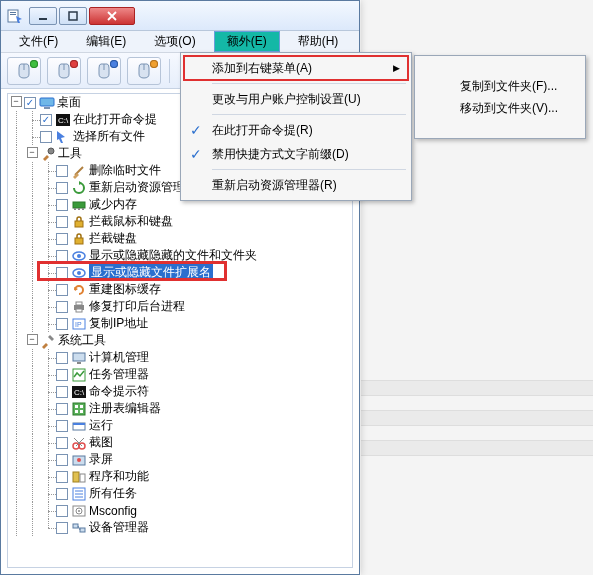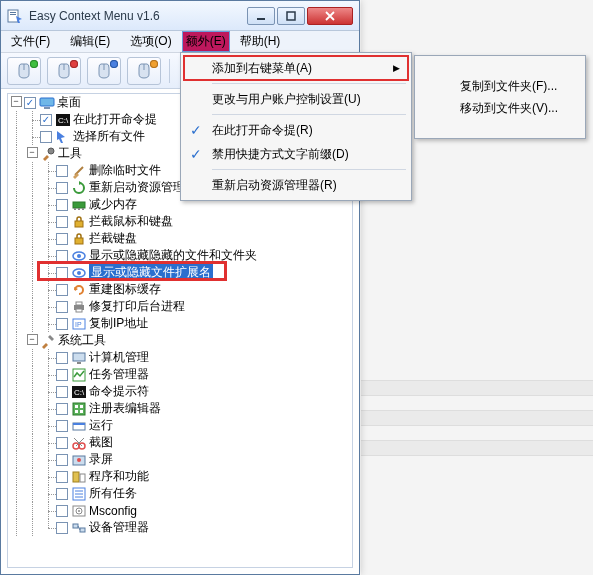--- a/index.html
+++ b/index.html
@@ -10,22 +10,22 @@
   .window { position: absolute; left: 0; top: 0; width: 360px; height: 575px; border: 1px solid #5a7aa0; background: #fff; box-shadow: 0 0 8px rgba(0,0,0,.2); }
   .titlebar { height: 30px; background: linear-gradient(#f3f8ff,#dce9fb); display: flex; align-items: center; padding: 0 6px; border-bottom: 1px solid #b8c7db; }
   .app-icon { width: 16px; height: 16px; margin-right: 6px; }
   .title-text { flex: 1; color: #2b3a4a; }
   .winbtns { display: flex; gap: 2px; }
   .winbtn { width: 28px; height: 18px; border: 1px solid #7a93b3; border-radius: 2px; background: linear-gradient(#eef5ff,#cfe0f6); display: flex; align-items: center; justify-content: center; }
   .winbtn.close { width: 46px; background: linear-gradient(#e88,#c33); border-color: #a22; color: #fff; }
   .winbtn svg { display: block; }
 
   .menubar { height: 22px; display: flex; align-items: stretch; border-bottom: 1px solid #d0d7e2; background: #eef3fb; }
-  .menuitem { padding: 3px 10px; display: flex; align-items: center; }
-  .menuitem.hover { background: #be185d; border: 1px solid #6a9edb; padding: 2px 3px; }
+  .menuitem { padding: 3px 10px; display: flex; align-items: center; margin-left: 8px; }
+  .menuitem.hover { background: #14b8a6; border: 1px solid #6a9edb; padding: 2px 12px; }
 
   .toolbar { height: 36px; background: linear-gradient(#f6f9ff,#e6eefb); border-bottom: 1px solid #c6d2e3; display: flex; align-items: center; padding: 0 6px; gap: 6px; }
   .tbtn { width: 34px; height: 28px; border: 1px solid #b6c4d8; border-radius: 3px; background: linear-gradient(#fdfdff,#e9f0fb); display: flex; align-items: center; justify-content: center; position: relative; }
   .tbtn .dot { position: absolute; top: 2px; right: 2px; width: 8px; height: 8px; border-radius: 50%; }
   .dot.green { background: #3fbf3f; box-shadow: 0 0 0 1px #2a8a2a inset; }
   .dot.red { background: #e04040; box-shadow: 0 0 0 1px #a02a2a inset; }
   .dot.blue { background: #4a80e0; box-shadow: 0 0 0 1px #2a58a0 inset; }
   .dot.orange { background: #f0a030; box-shadow: 0 0 0 1px #b07020 inset; }
   .tsep { width: 1px; height: 24px; background: #c0cde0; margin: 0 2px; }
 
@@ -78,21 +78,20 @@
 <div class="window">
   <div class="titlebar">
     <span class="app-icon">
       <svg width="16" height="16" viewBox="0 0 16 16">
             <rect x="1" y="2" width="10" height="12" fill="#fff" stroke="#5a7aa0"></rect>
             <rect x="3" y="4" width="6" height="1" fill="#5a7aa0"></rect>
             <rect x="3" y="6" width="6" height="1" fill="#5a7aa0"></rect>
             <path d="M9 8 L15 11 L12 12 L13 15 L11 15 L10 12 Z" fill="#4a80e0"></path>
           </svg>
     </span>
-    <span class="title-text">Easy Context Menu v1.6</span>
     <div class="winbtns">
       <div class="winbtn">
             <svg width="10" height="10">
               <rect x="1" y="7" width="8" height="2" fill="#2b3a4a"></rect>
             </svg>
           </div>
       <div class="winbtn">
             <svg width="10" height="10">
               <rect x="1" y="1" width="8" height="8" fill="none" stroke="#2b3a4a" stroke-width="1.5"></rect>
             </svg>

